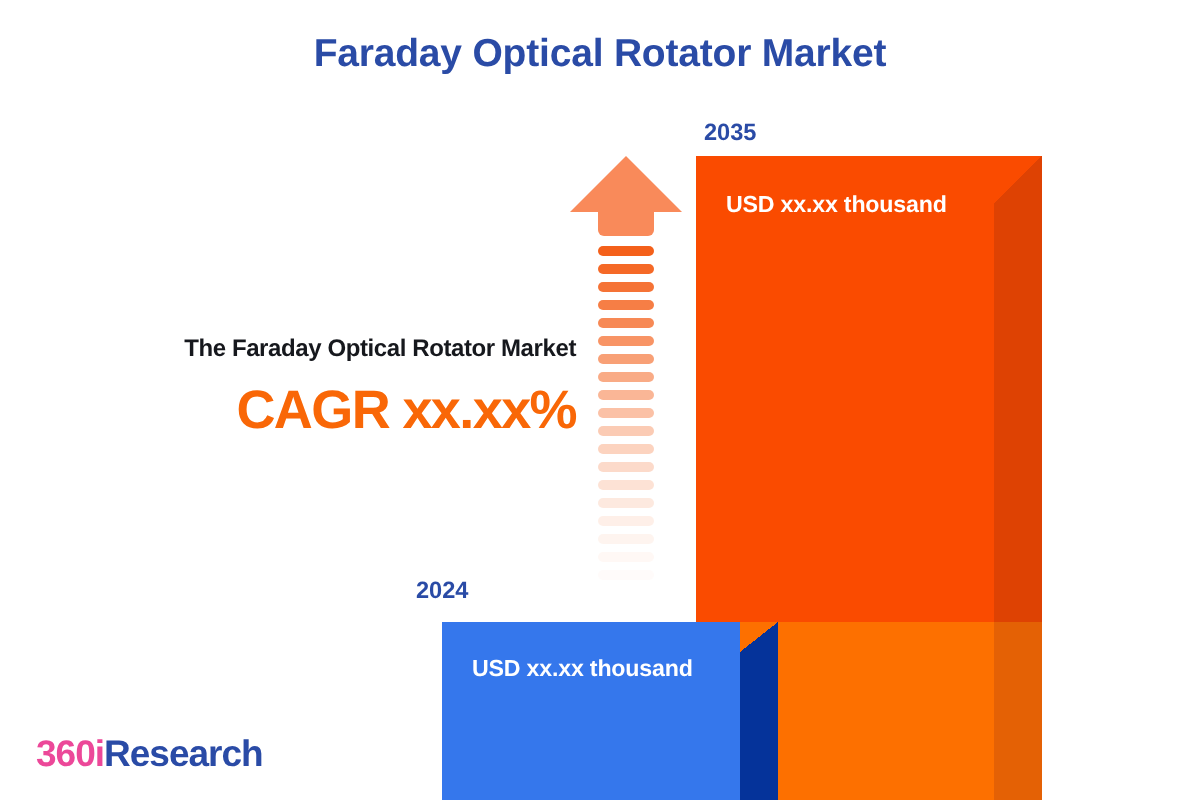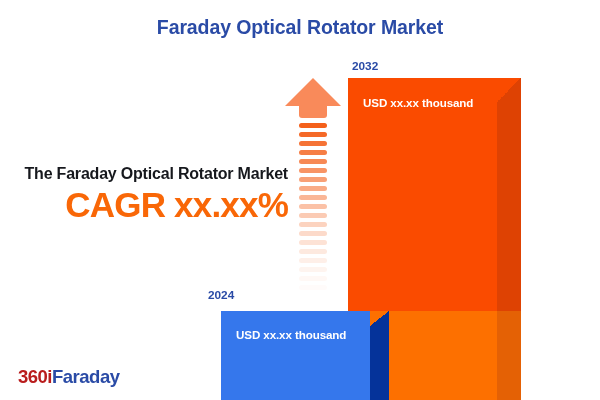--- a/index.html
+++ b/index.html
@@ -33,45 +33,45 @@
 
   
   #statement-block {
     position: absolute;
     left: 10px;
     top: 166px;
     width: 278px;
     text-align: right;
   }
   .statement-line {
-    font-size: 16px;
+    font-size: 12px;
     font-weight: bold;
     color: #16181d;
     line-height: 16px;
     letter-spacing: -0.2px;
   }
   #cagr-value {
     margin-top: 6px;
-    font-size: 35px;
+    font-size: 27px;
     font-weight: bold;
     color: #f96707;
     line-height: 34px;
     letter-spacing: -0.8px;
   }
 
   
   #brand-logo {
     position: absolute;
     left: 18px;
     top: 366px;
     font-size: 18.5px;
     font-weight: bold;
     letter-spacing: -0.5px;
   }
-  #brand-logo .logo-360i { color: #b91c1c; }
+  #brand-logo .logo-360i { color: #ec4899; }
   #brand-logo .logo-research { color: #2a4ba6; }
 
   
   #growth-arrow {
     position: absolute;
     left: 285px;
     top: 78px;
     width: 56px;
     height: 212px;
   }
@@ -236,29 +236,29 @@
     <div class="arrow-seg" style="top:144px;opacity:0.28;"></div>
     <div class="arrow-seg" style="top:153px;opacity:0.23;"></div>
     <div class="arrow-seg" style="top:162px;opacity:0.185;"></div>
     <div class="arrow-seg" style="top:171px;opacity:0.14;"></div>
     <div class="arrow-seg" style="top:180px;opacity:0.10;"></div>
     <div class="arrow-seg" style="top:189px;opacity:0.07;"></div>
     <div class="arrow-seg" style="top:198px;opacity:0.045;"></div>
     <div class="arrow-seg" style="top:207px;opacity:0.025;"></div>
   </div>
 
-  <div id="bar-2032-year">2032</div>
+  <div id="bar-2032-year">2035</div>
   <div id="bar-2032-front"></div>
   <div id="bar-2032-side-top"></div>
   <div id="bar-2032-side"></div>
   <div id="bar-2032-overlap"></div>
   <div id="bar-2032-overlap-side"></div>
   <div id="bar-2032-label">USD xx.xx thousand</div>
 
   <div id="bar-2024-year">2024</div>
   <div id="bar-2024-front"></div>
   <div id="bar-2024-side-top"></div>
   <div id="bar-2024-side"></div>
   <div id="bar-2024-label">USD xx.xx thousand</div>
 
-  <div id="brand-logo"><span class="logo-360i">360i</span><span class="logo-research">Faraday</span></div>
+  <div id="brand-logo"><span class="logo-360i">360i</span><span class="logo-research">Research</span></div>
 
 </div>
 
 </body></html>

